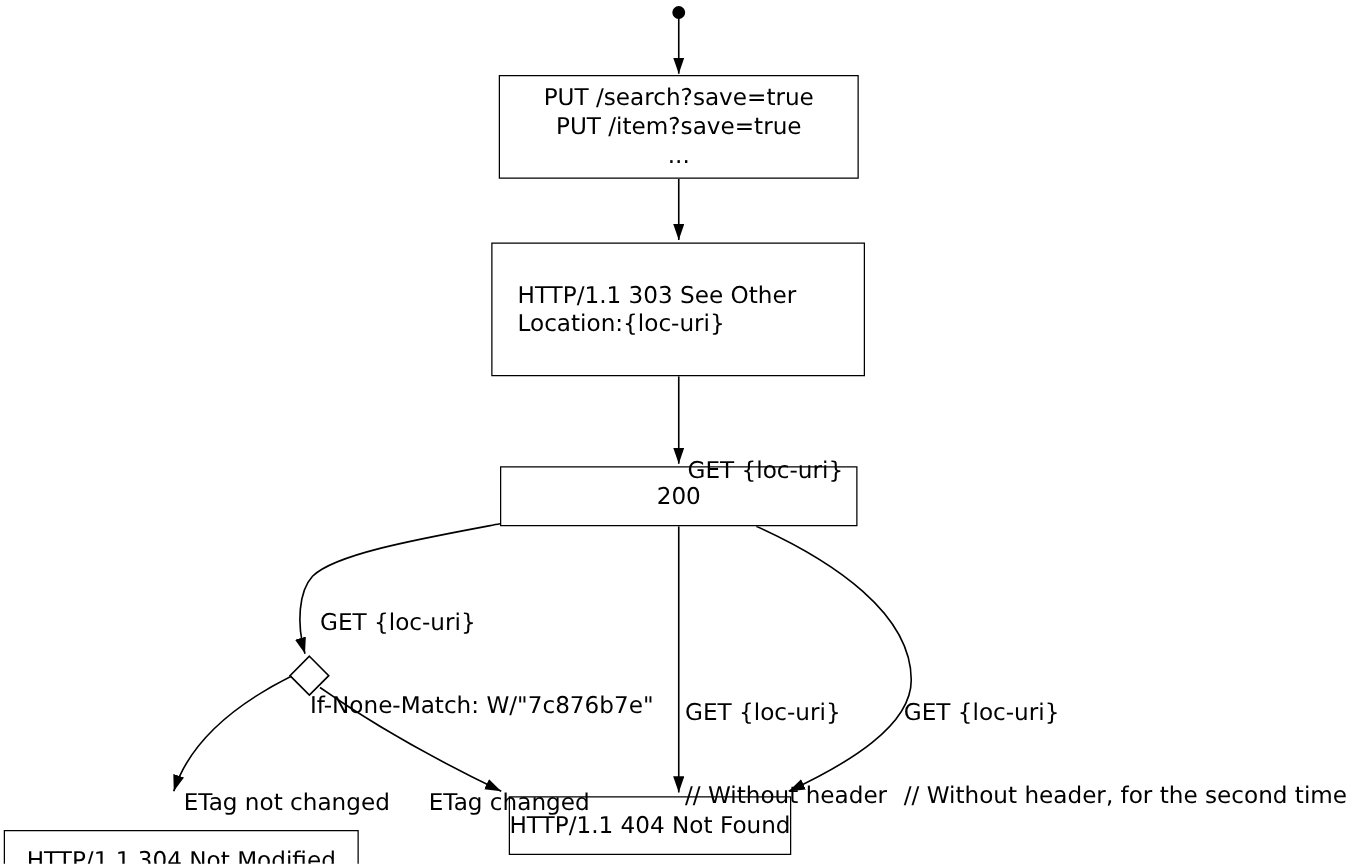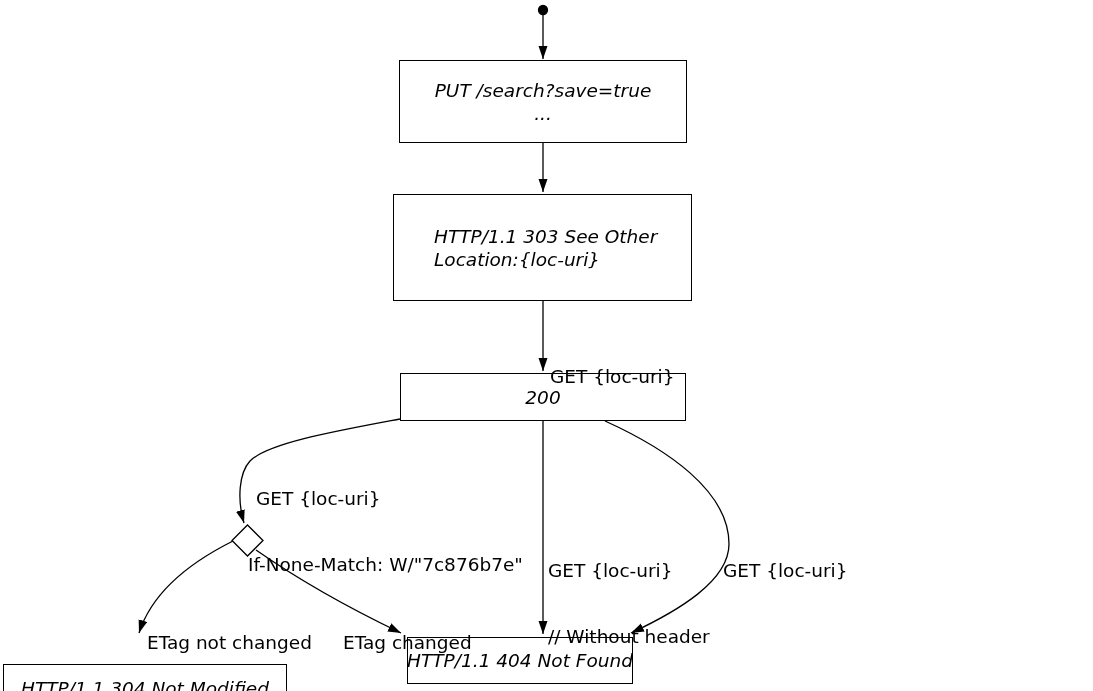--- a/index.html
+++ b/index.html
@@ -22,25 +22,24 @@
     position: absolute;
     box-sizing: border-box;
     background: #ffffff;
     border: 1px solid #000000;
     display: flex;
     flex-direction: column;
     justify-content: center;
     align-items: center;
     line-height: 23px;
     white-space: pre;
-    font-style: italic;
   }
   .node.left-align {
     align-items: flex-start;
-    padding-left: 40px;
+    padding-left: 20px;
   }
   .elabel {
     position: absolute;
     line-height: 22px;
     white-space: pre;
   }
   .elabel .indent { margin-left: 8px; }
 </style>
 </head>
 <body>
@@ -63,20 +62,21 @@
     <path d="M233,541 C201,557 154,586 139,633" marker-end="url(#arrow)"></path>
     <path d="M256,550 C299,580 351,609 401,633" marker-end="url(#arrow)"></path>
     <path d="M543,421 L543,634" marker-end="url(#arrow)"></path>
     <path d="M605,421 C667,449 729,491 729,544 C729,581 678,611 631,633" marker-end="url(#arrow)"></path>
 
     <polygon points="247.5,525 263,540.5 247.5,556 232,540.5" fill="#ffffff" stroke="#000000"></polygon>
   </svg>
 
   <div class="node" style="left:399px; top:60px; width:288px; height:83px;">
     <div>PUT /search?save=true</div>
+    <div>PUT /item?save=true</div>
     <div>...</div>
   </div>
 
   <div class="node left-align" style="left:393px; top:194px; width:299px; height:107px;">
     <div>HTTP/1.1 303 See Other</div>
     <div>Location:{loc-uri}</div>
   </div>
 
   <div class="node" style="left:400px; top:373px; width:286px; height:48px;justify-content:center;">
     <div>200</div>
@@ -107,15 +107,16 @@
     <div>ETag changed</div>
   </div>
 
   <div class="elabel" style="left:548px; top:516px;">
     <div>GET {loc-uri}</div>
     <div>// Without header</div>
   </div>
 
   <div class="elabel" style="left:723px; top:516px;">
     <div>GET {loc-uri}</div>
+    <div>// Without header, for the second time</div>
   </div>
 
 </div>
 
 </body></html>

